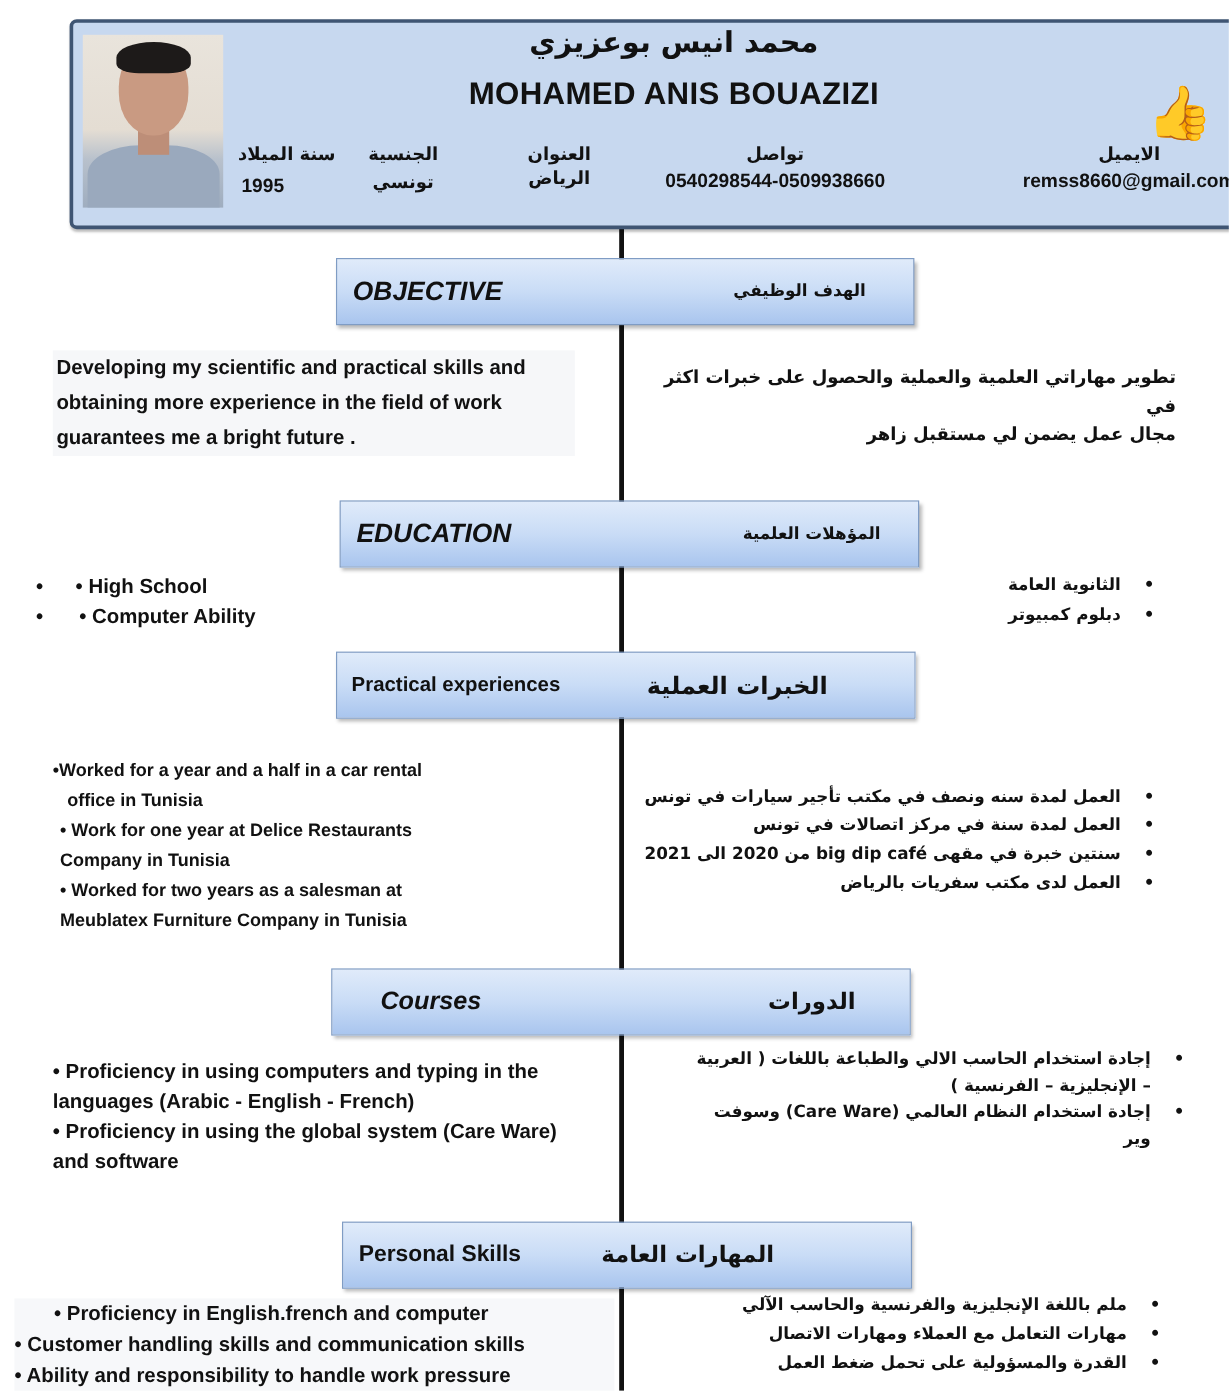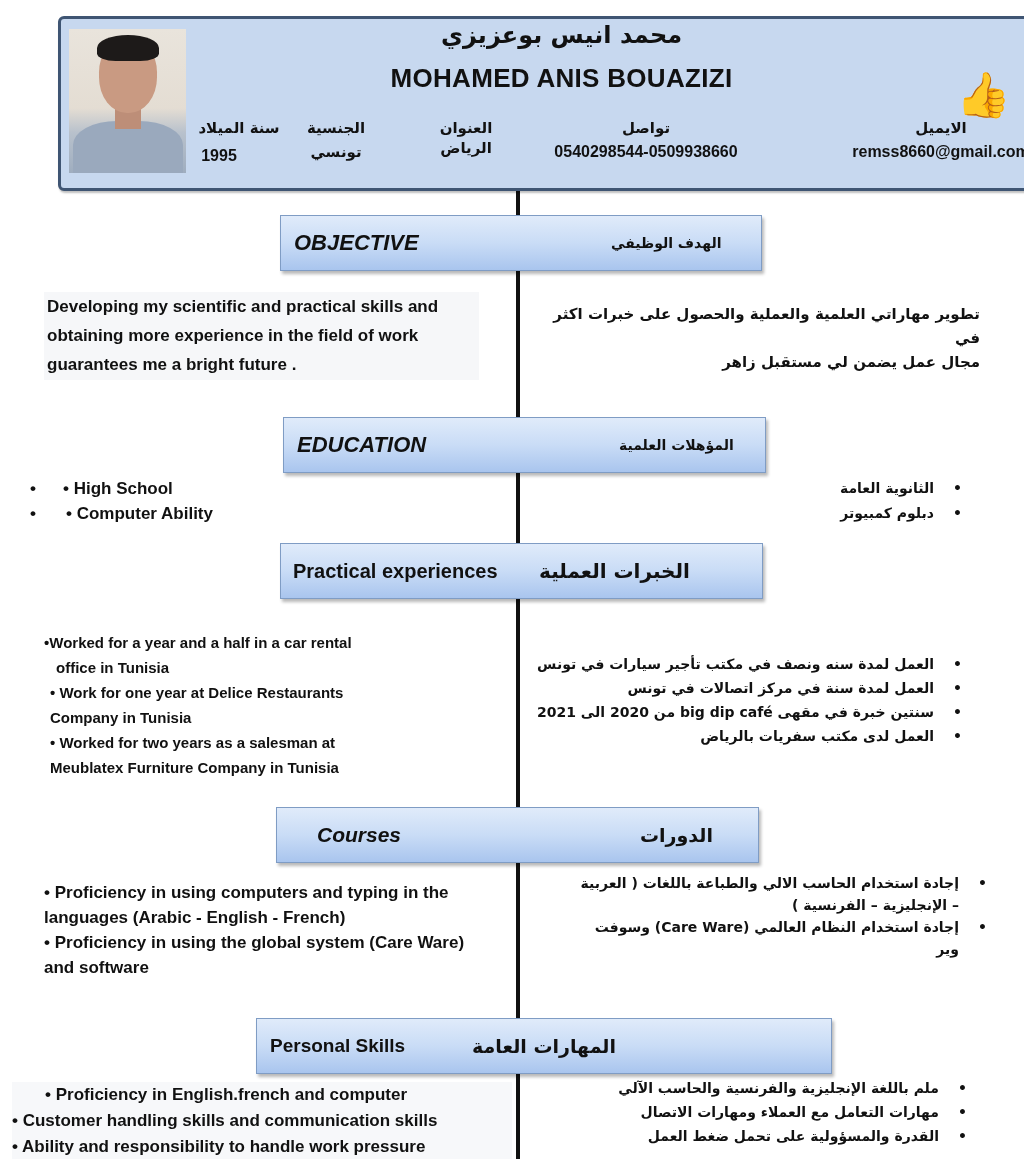--- a/index.html
+++ b/index.html
@@ -125,21 +125,21 @@
 <ul class="en-list" style="position:absolute;left:30px;top:476px;line-height:25px;">
   <li><span style="display:inline-block;width:33px;">•</span><span>• High School</span></li>
   <li><span style="display:inline-block;width:36px;">•</span><span>• Computer Ability</span></li>
 </ul>
 <ul class="ar-list" style="position:absolute;left:700px;top:476px;width:270px;line-height:25px;">
   <li>الثانوية العامة</li>
   <li>دبلوم كمبيوتر</li>
 </ul>
 
 <div class="section-bar" style="left:280px;top:543px;width:483px;">
-  <span class="en" style="left:12px;font-size:20px;">Practical experiences</span>
+  <span class="en" style="left:12px;font-size:17px;">Practical experiences</span>
   <span class="ar" style="left:258px;font-size:20px;">الخبرات العملية</span>
 </div>
 <div class="text-block" style="left:44px;top:630px;width:440px;font-size:15px;line-height:25px;">
   <div>•Worked for a year and a half in a car rental</div>
   <div style="padding-left:12px;">office in Tunisia</div>
   <div style="padding-left:6px;">• Work for one year at Delice Restaurants</div>
   <div style="padding-left:6px;">Company in Tunisia</div>
   <div style="padding-left:6px;">• Worked for two years as a salesman at</div>
   <div style="padding-left:6px;">Meublatex Furniture Company in Tunisia</div>
 </div>
@@ -158,21 +158,21 @@
   <div>• Proficiency in using computers and typing in the</div>
   <div>languages (Arabic - English - French)</div>
   <div>• Proficiency in using the global system (Care Ware)</div>
   <div>and software</div>
 </div>
 <ul class="ar-list" style="position:absolute;left:580px;top:872px;width:415px;line-height:22px;">
   <li>إجادة استخدام الحاسب الالي والطباعة باللغات ( العربية – الإنجليزية – الفرنسية )</li>
   <li>إجادة استخدام النظام العالمي (Care Ware) وسوفت وير</li>
 </ul>
 
-<div class="section-bar" style="left:256px;top:1018px;width:576px;">
+<div class="section-bar" style="left:285px;top:1018px;width:475px;">
   <span class="en" style="left:13px;font-size:19px;">Personal Skills</span>
   <span class="ar" style="left:215px;font-size:19px;">المهارات العامة</span>
 </div>
 <div class="text-block" style="left:12px;top:1082px;width:500px;font-size:17px;line-height:26px;background:#f7f8fa;">
   <div style="padding-left:33px;">•    Proficiency in English.french and computer</div>
   <div>• Customer handling skills and  communication skills</div>
   <div>• Ability and responsibility to handle work pressure</div>
 </div>
 <ul class="ar-list" style="position:absolute;left:560px;top:1076px;width:415px;line-height:24px;">
   <li>ملم  باللغة الإنجليزية والفرنسية والحاسب الآلي</li>

